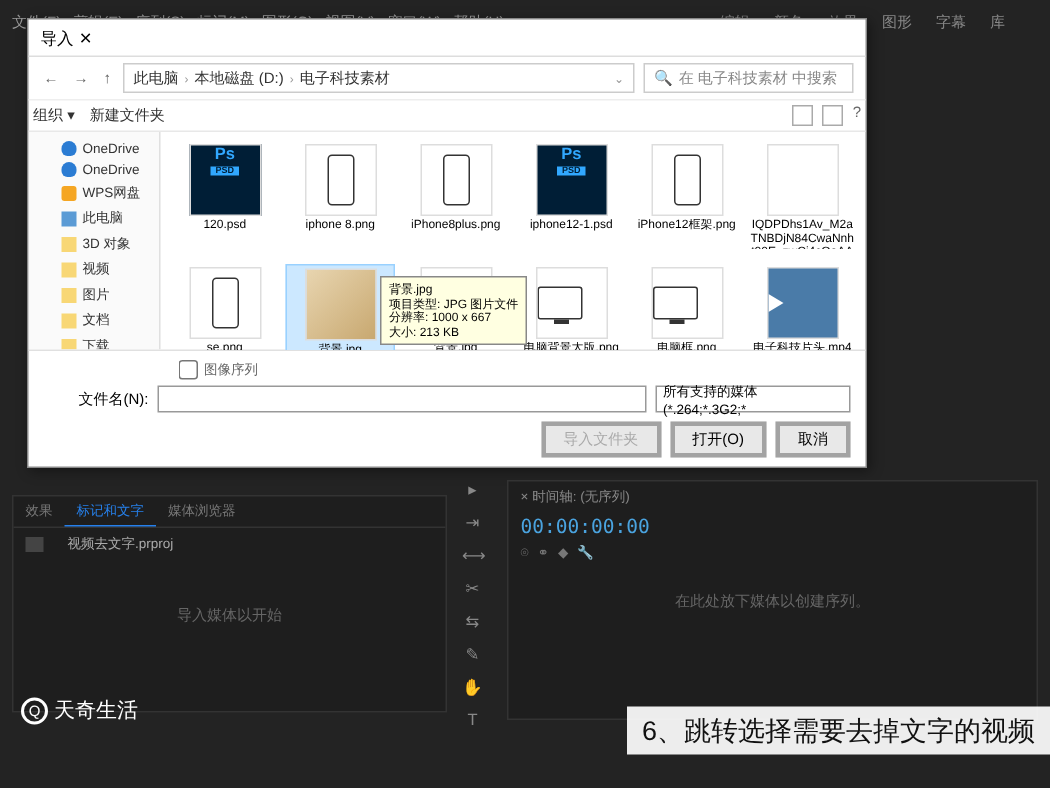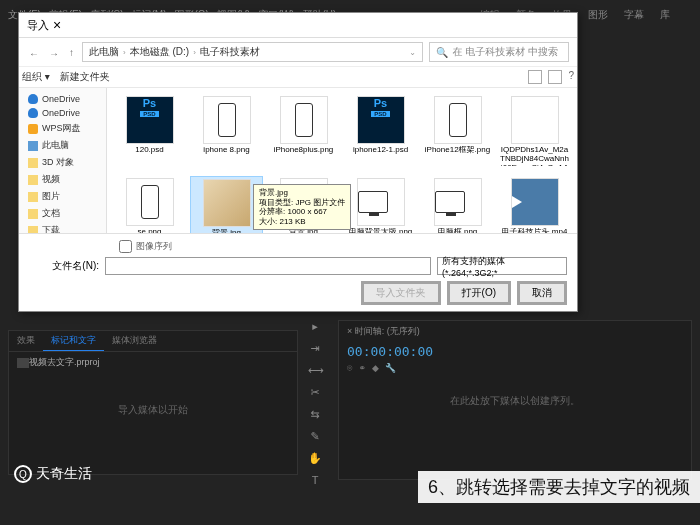--- a/index.html
+++ b/index.html
@@ -15,21 +15,21 @@
 .path-arrow{color:#666;padding:0 2px}
 .path-box{flex:1;border:1px solid #ccc;padding:2px 6px;display:flex;align-items:center;gap:4px}
 .path-seg{color:#333}
 .path-sep{color:#999;font-size:8px}
 .search-box{width:140px;border:1px solid #ccc;padding:2px 6px;color:#888;display:flex;align-items:center;gap:4px}
 .dlg-toolbar{display:flex;align-items:center;justify-content:space-between;padding:3px 3px;font-size:10px;border-bottom:1px solid #e8e8e8}
 .dlg-toolbar-left{display:flex;gap:10px;color:#333}
 .dlg-toolbar-right{display:flex;gap:6px;color:#666}
 .view-icon{width:14px;height:14px;border:1px solid #aaa;display:inline-block}
 .dlg-body{flex:1;display:flex;overflow:hidden}
-.sidebar{width:88px;background:#fafafa;border-right:1px solid #e0e0e0;padding:4px 3px;font-size:9px;overflow:hidden}
+.sidebar{width:88px;background:#fafafa;border-right:1px solid #e0e0e0;padding:4px 16px;font-size:9px;overflow:hidden}
 .sb-item{padding:2px 6px;display:flex;align-items:center;gap:4px;color:#333;white-space:nowrap}
 .sb-icon{width:10px;height:10px;display:inline-block;flex-shrink:0}
 .cloud{background:#2b7cd3;border-radius:50% 50% 40% 40%}
 .wps{background:#f5a623;border-radius:2px}
 .pc{background:#5b9bd5}
 .folder{background:#f8d775}
 .file-grid{flex:1;padding:6px;display:grid;grid-template-columns:repeat(6,1fr);grid-auto-rows:78px;gap:4px;overflow:auto;position:relative}
 .file{display:flex;flex-direction:column;align-items:center;font-size:8px;text-align:center;padding:2px;cursor:pointer}
 .file.sel{background:#cce8ff;border:1px solid #99d1ff}
 .thumb{width:48px;height:48px;border:1px solid #ddd;margin-bottom:2px;display:flex;align-items:center;justify-content:flex-start;font-size:9px;font-weight:bold;overflow:hidden}
@@ -56,21 +56,21 @@
 .ft-label{width:70px;text-align:right}
 .ft-input{flex:1;border:1px solid #999;height:18px;padding:0 4px}
 .ft-filter{width:130px;border:1px solid #999;height:18px;padding:0 4px;font-size:9px;display:flex;align-items:center}
 .ft-buttons{display:flex;gap:6px;justify-content:flex-end;margin-top:6px}
 .ft-btn{border:3px solid #a3a3a3;background:#e8e8e8;padding:2px 12px;font-size:10px;cursor:pointer}
 .ft-btn.dis{color:#aaa}
 .proj-panel{position:absolute;top:330px;left:8px;width:290px;height:145px;background:#1e1e1e;border:1px solid #333}
 .proj-tabs{display:flex;font-size:9px;color:#777;border-bottom:1px solid #333}
 .proj-tab{padding:3px 8px}
 .proj-tab.act{color:#2680eb;border-bottom:1px solid #2680eb}
-.proj-name{display:flex;align-items:center;gap:0;padding:4px 8px;font-size:9px;color:#aaa}
+.proj-name{display:flex;align-items:center;gap:16px;padding:4px 8px;font-size:9px;color:#aaa}
 .bin-icon{width:12px;height:10px;background:#444}
 .proj-empty{color:#666;font-size:10px;text-align:center;margin-top:30px}
 .tool-col{position:absolute;top:320px;left:308px;width:18px;display:flex;flex-direction:column;gap:8px}
 .tool-ic{width:14px;height:14px;color:#888;font-size:11px;text-align:center}
 .timeline{position:absolute;top:320px;left:338px;right:8px;height:160px;background:#1e1e1e;border:1px solid #333}
 .tl-head{padding:4px 8px;font-size:9px;color:#888;display:flex;gap:8px}
 .tl-tc{font-size:13px;color:#4aa3df;font-family:monospace;padding:2px 8px}
 .tl-ctrl{display:flex;gap:6px;padding:2px 8px;font-size:9px;color:#777}
 .tl-empty{color:#666;font-size:10px;text-align:center;margin-top:18px}
 .brand{position:absolute;bottom:42px;left:14px;color:#fff;font-size:14px;display:flex;align-items:center;gap:4px}

